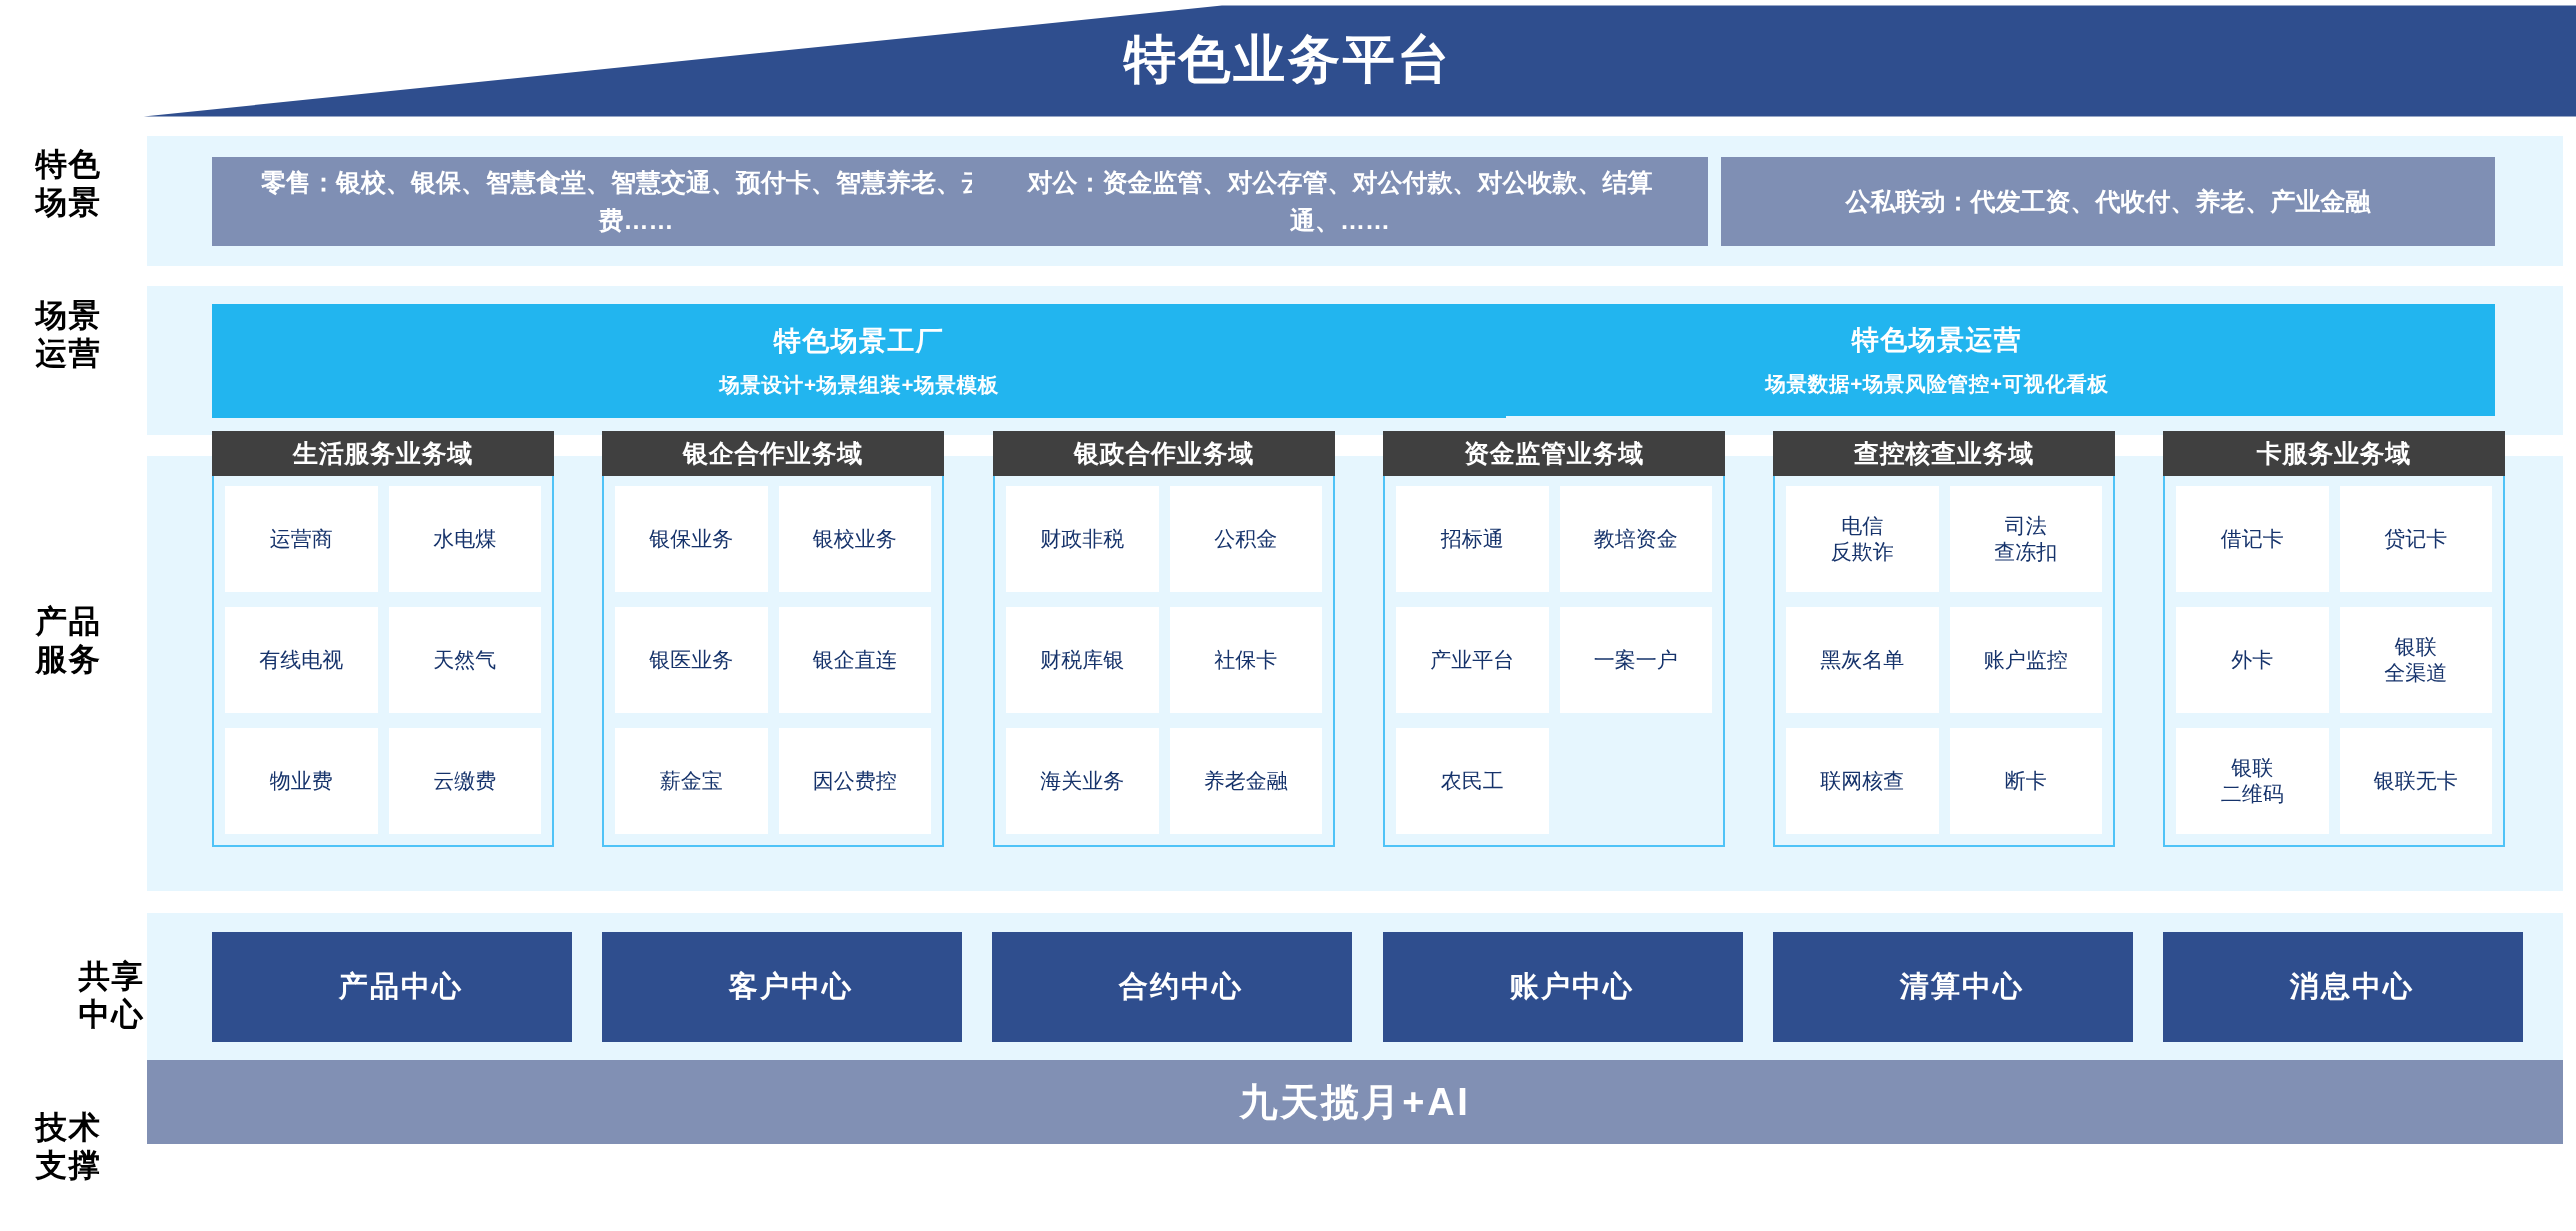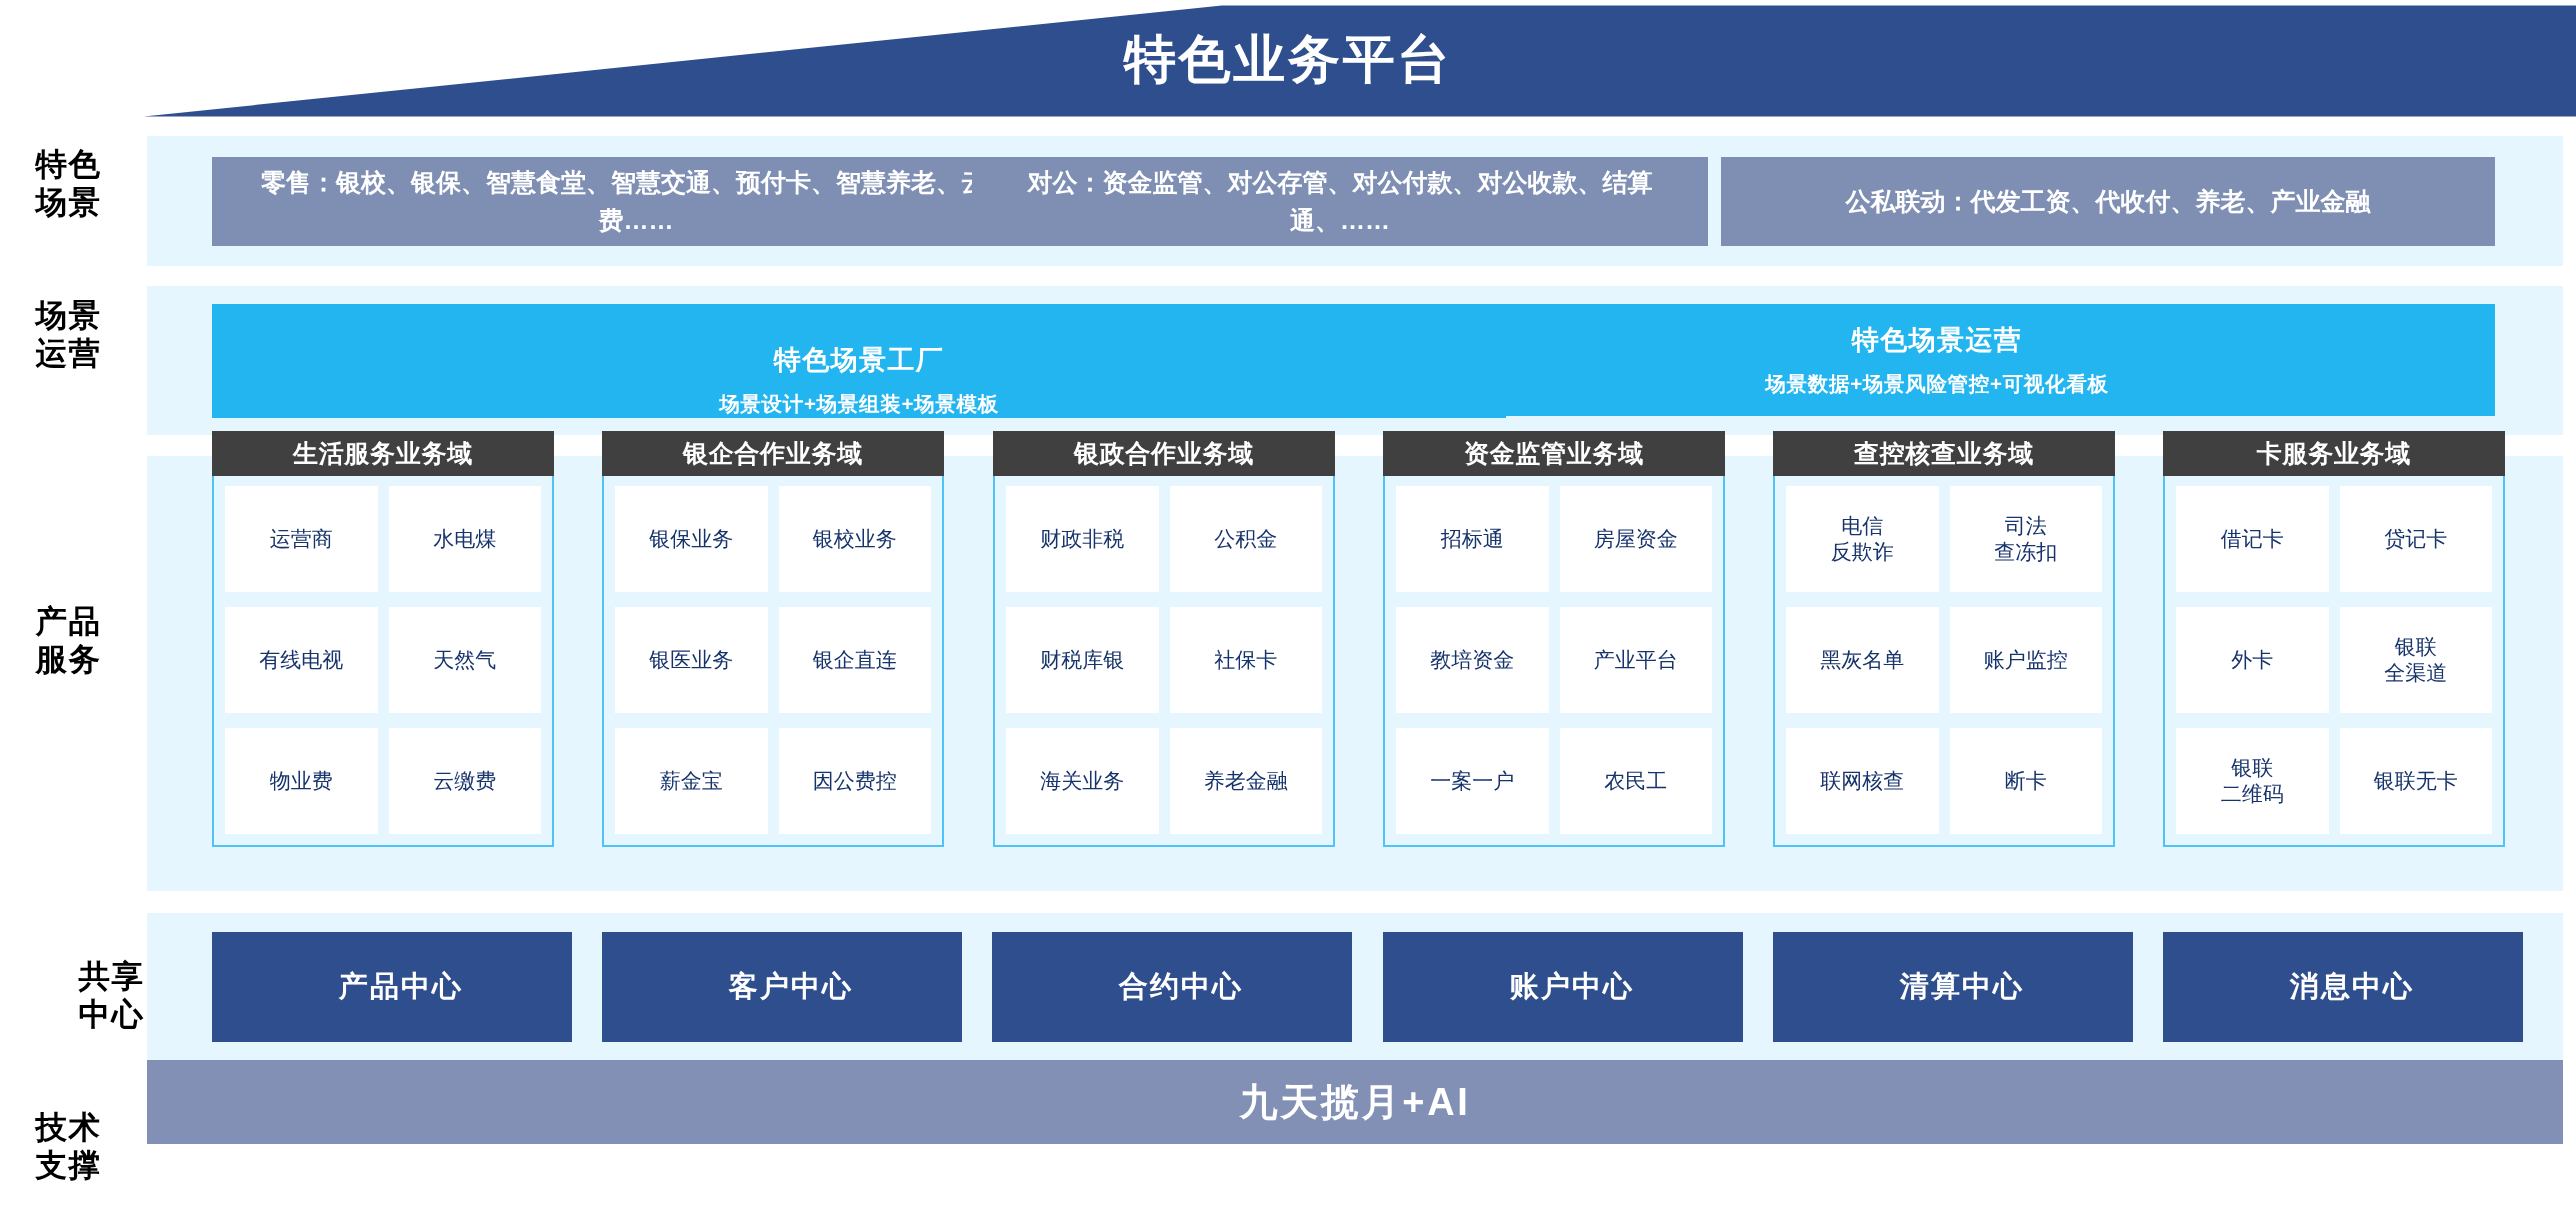--- a/index.html
+++ b/index.html
@@ -116,21 +116,21 @@
   <div>支撑</div>
 </div>
 
 <div class="panel" style="left:147px;top:136px;width:2416px;height:130px;">
   <div class="scene-box" style="left:65px;top:20.5px;width:848px;height:89px;">零售：银校、银保、智慧食堂、智慧交通、预付卡、智慧养老、云缴费……</div>
   <div class="scene-box" style="left:825px;top:20.5px;width:736px;height:89px;">对公：资金监管、对公存管、对公付款、对公收款、结算通、……</div>
   <div class="scene-box" style="left:1574px;top:20.5px;width:774px;height:89px;">公私联动：代发工资、代收付、养老、产业金融</div>
 </div>
 
 <div class="panel" style="left:147px;top:286px;width:2416px;height:149px;">
-  <div class="op-box" style="left:65px;top:18px;width:1294px;height:114px;justify-content:flex-end;">
+  <div class="op-box" style="left:65px;top:18px;width:1294px;height:114px;">
     <div class="op-title">特色场景工厂</div>
     <div class="op-sub">场景设计+场景组装+场景模板</div>
   </div>
   <div class="op-box" style="left:1232px;top:18px;width:1116px;height:112px;">
     <div class="op-title">特色场景运营</div>
     <div class="op-sub">场景数据+场景风险管控+可视化看板</div>
   </div>
 </div>
 
 <div class="panel" style="left:147px;top:456px;width:2416px;height:435px;"></div>
@@ -166,21 +166,20 @@
         <div class="dom-item">财税库银</div>
         <div class="dom-item">社保卡</div>
         <div class="dom-item">海关业务</div>
         <div class="dom-item">养老金融</div>
       </div>
     </div>
     <div class="dom-col" style="left: 1383px;">
       <div class="dom-head">资金监管业务域</div>
       <div class="dom-grid">
         <div class="dom-item">招标通</div>
-        <div class="dom-item">房屋资金</div>
         <div class="dom-item">教培资金</div>
         <div class="dom-item">产业平台</div>
         <div class="dom-item">一案一户</div>
         <div class="dom-item">农民工</div>
       </div>
     </div>
     <div class="dom-col" style="left: 1773px;">
       <div class="dom-head">查控核查业务域</div>
       <div class="dom-grid">
         <div class="dom-item">电信

